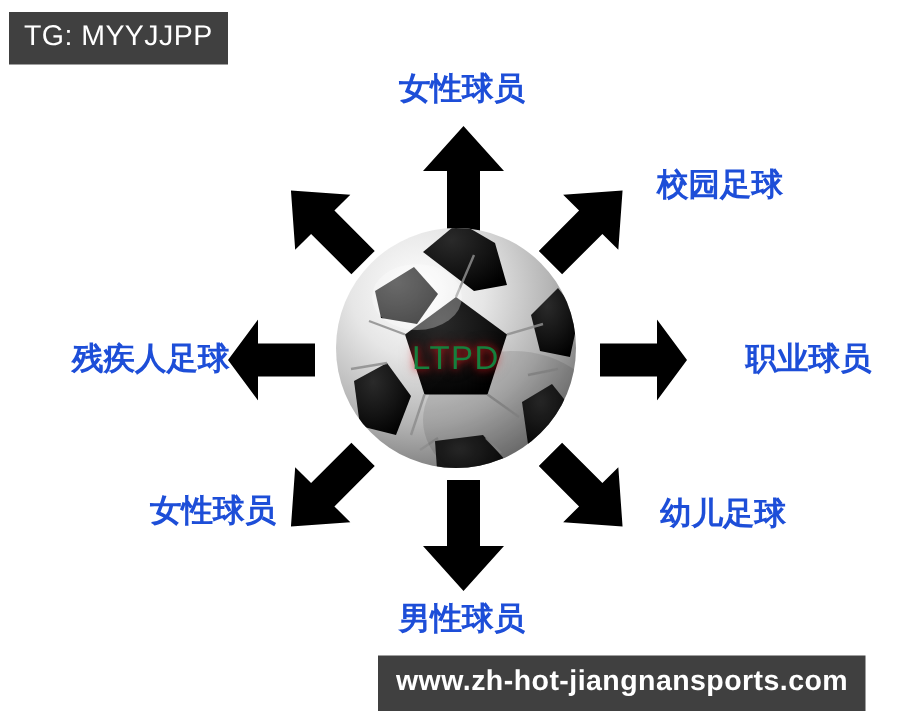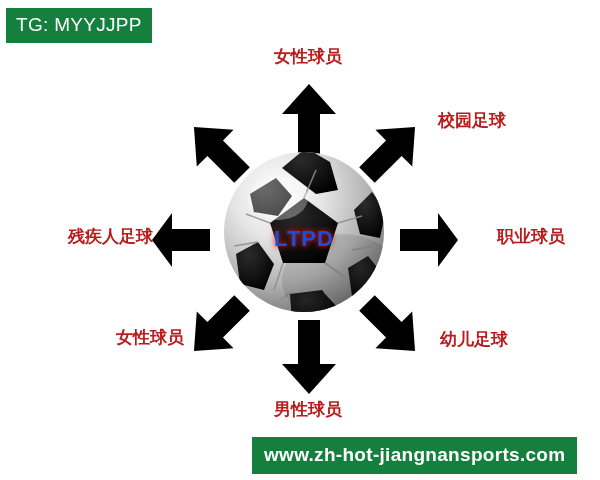--- a/index.html
+++ b/index.html
@@ -14,21 +14,21 @@
     position: relative;
     width: 600px;
     height: 480px;
     background: #ffffff;
     overflow: hidden;
   }
 
   
   .watermark {
     position: absolute;
-    background: #15803d;
+    background: #404040;
     color: #ffffff;
     font-family: "Liberation Sans", sans-serif;
     font-weight: 400;
     letter-spacing: 0.3px;
     white-space: nowrap;
     line-height: 1;
   }
   #wm-top {
     left: 6px;
     top: 8px;
@@ -60,43 +60,43 @@
     position: absolute;
     left: 0;
     top: 0;
     width: 164px;
     height: 164px;
     display: flex;
     align-items: center;
     justify-content: center;
     font-family: "Liberation Sans", sans-serif;
     font-size: 22px;
-    font-weight: 700;
-    color: #1d4ed8;
+    font-weight: 400;
+    color: #15803d;
     letter-spacing: 1px;
     text-shadow: 0 0 5px rgba(216,20,22,0.85), 0 0 9px rgba(216,20,22,0.5);
     padding-top: 13px;
     box-sizing: border-box;
     pointer-events: none;
     text-align: right;
   }
 
   
   .arrow {
     position: absolute;
     display: block;
   }
 
   
   .node-label {
     position: absolute;
-    font-family: Liberation Mono, monospace;
-    font-size: 17px;
+    font-family: Liberation Serif, serif;
+    font-size: 21px;
     font-weight: 700;
-    color: #b91c1c;
+    color: #1d4ed8;
     white-space: nowrap;
     line-height: 1;
   }
   .lbl-center-x { transform: translateX(-50%); }
   .lbl-right    {  }
   .lbl-left     { transform: translateX(-100%); }
 </style>
 </head>
 <body>
 

